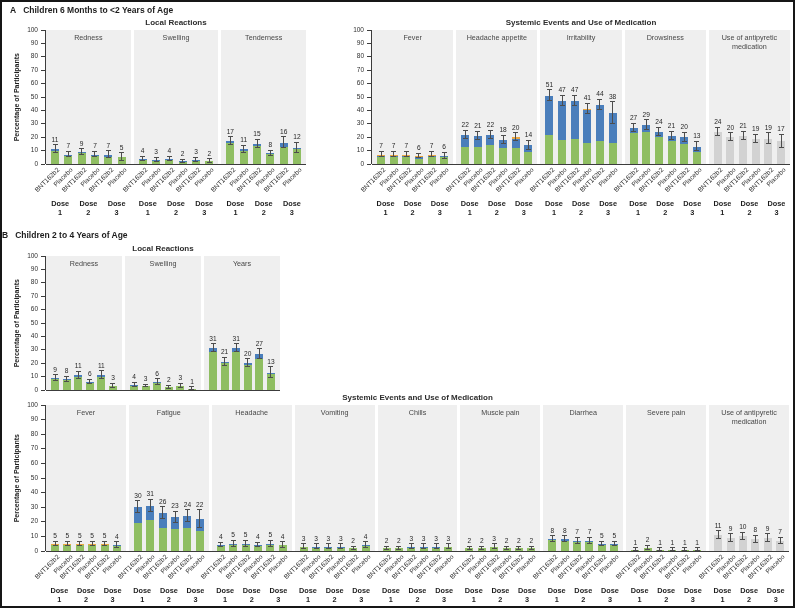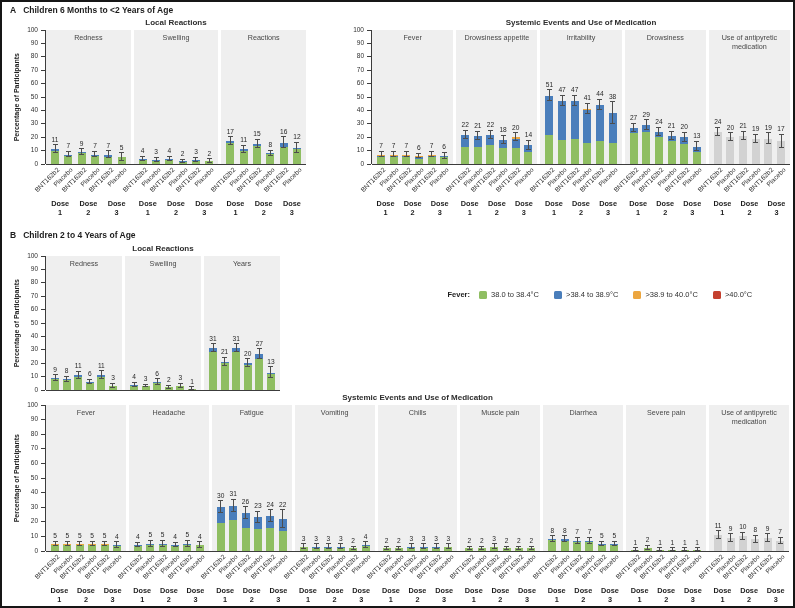--- a/index.html
+++ b/index.html
@@ -181,21 +181,21 @@
                 <div class="slot">
                   <div class="seg" style="bottom: 0px; height: 2.68px; background: rgb(143, 190, 98);"></div>
                   <div class="wv" style="bottom: 0.67px; height: 4.02px; left: calc(50% - 0.5px);"></div>
                   <div class="wc" style="bottom: 0.67px; left: calc(50% - 2.5px);"></div>
                   <div class="wc" style="bottom: 4.69px; left: calc(50% - 2.5px);"></div>
                   <div class="bval" style="bottom: 6.69px;">2</div>
                 </div>
               </div>
             </div>
             <div class="plotbox">
-              <div class="cat-title">Reactions</div>
+              <div class="cat-title">Tenderness</div>
               <div class="bars">
                 <div class="slot">
                   <div class="seg" style="bottom: 0px; height: 20.77px; background: rgb(143, 190, 98);"></div>
                   <div class="seg" style="bottom: 20.77px; height: 2.01px; background: rgb(74, 126, 187);"></div>
                   <div class="wv" style="bottom: 18.76px; height: 8.04px; left: calc(50% - 0.5px);"></div>
                   <div class="wc" style="bottom: 18.76px; left: calc(50% - 2.5px);"></div>
                   <div class="wc" style="bottom: 26.8px; left: calc(50% - 2.5px);"></div>
                   <div class="bval" style="bottom: 28.8px;">17</div>
                 </div>
                 <div class="slot">
@@ -436,21 +436,21 @@
                   <div class="seg" style="bottom: 0px; height: 7.37px; background: rgb(143, 190, 98);"></div>
                   <div class="seg" style="bottom: 7.37px; height: 0.8px; background: rgb(74, 126, 187);"></div>
                   <div class="wv" style="bottom: 4.69px; height: 6.7px; left: calc(50% - 0.5px);"></div>
                   <div class="wc" style="bottom: 4.69px; left: calc(50% - 2.5px);"></div>
                   <div class="wc" style="bottom: 11.39px; left: calc(50% - 2.5px);"></div>
                   <div class="bval" style="bottom: 13.39px;">6</div>
                 </div>
               </div>
             </div>
             <div class="plotbox">
-              <div class="cat-title">Drowsiness appetite</div>
+              <div class="cat-title">Headache appetite</div>
               <div class="bars">
                 <div class="slot">
                   <div class="seg" style="bottom: 0px; height: 17.42px; background: rgb(143, 190, 98);"></div>
                   <div class="seg" style="bottom: 17.42px; height: 12.06px; background: rgb(74, 126, 187);"></div>
                   <div class="wv" style="bottom: 25.46px; height: 8.04px; left: calc(50% - 0.5px);"></div>
                   <div class="wc" style="bottom: 25.46px; left: calc(50% - 2.5px);"></div>
                   <div class="wc" style="bottom: 33.5px; left: calc(50% - 2.5px);"></div>
                   <div class="bval" style="bottom: 35.5px;">22</div>
                 </div>
                 <div class="slot">
@@ -830,21 +830,21 @@
                   <div>Dose</div>
                   <div>3</div>
                 </div>
               </div>
             </div>
           </div>
         </div>
       </div>
   </div>
 
-  <div class="panel-header" style="left:8px;top:228px;">
+  <div class="panel-header" style="left:0;top:228px;">
     <span class="pletter">B</span><span>Children 2 to 4 Years of Age</span>
   </div>
 
   <div class="chart has-yl" style="left:8px;top:241px;width:270px;">
     <div class="chart-title">Local Reactions</div>
     <div class="chart-body">
         <div class="ylcol" style="height: 134px;">
           <span>Percentage of Participants</span>
         </div>
         <div class="yaxis" style="height: 134px;">
@@ -1026,39 +1026,20 @@
                   <div class="bval" style="bottom: 24.78px;">13</div>
                 </div>
               </div>
             </div>
           </div>
         </div>
       </div>
   </div>
 
   <div class="legend" style="left:338px;top:288px;width:452px;">
-    <div class="lg-row">
-      <span class="lg-label">Fever:</span>
-      <span class="lg-item">
-        <i class="lg-sw" style="background: rgb(143, 190, 98);"></i>
-        <span>38.0 to 38.4°C</span>
-        </span>
-      <span class="lg-item">
-        <i class="lg-sw" style="background: rgb(74, 126, 187);"></i>
-        <span>&gt;38.4 to 38.9°C</span>
-        </span>
-      <span class="lg-item">
-        <i class="lg-sw" style="background: rgb(236, 166, 63);"></i>
-        <span>&gt;38.9 to 40.0°C</span>
-        </span>
-      <span class="lg-item">
-        <i class="lg-sw" style="background: rgb(196, 64, 47);"></i>
-        <span>&gt;40.0°C</span>
-        </span>
-    </div>
   </div>
 
   <div class="chart has-yl" style="left:8px;top:390px;width:779px;">
     <div class="chart-title">Systemic Events and Use of Medication</div>
     <div class="chart-body">
         <div class="ylcol" style="height: 146px;">
           <span>Percentage of Participants</span>
         </div>
         <div class="yaxis" style="height: 146px;">
           <div class="ytick" style="bottom: -0.5px;"></div>
@@ -1138,20 +1119,73 @@
                   <div class="seg" style="bottom: 0px; height: 5.11px; background: rgb(143, 190, 98);"></div>
                   <div class="seg" style="bottom: 5.11px; height: 0.8px; background: rgb(74, 126, 187);"></div>
                   <div class="wv" style="bottom: 2.92px; height: 5.84px; left: calc(50% - 0.5px);"></div>
                   <div class="wc" style="bottom: 2.92px; left: calc(50% - 2.5px);"></div>
                   <div class="wc" style="bottom: 8.76px; left: calc(50% - 2.5px);"></div>
                   <div class="bval" style="bottom: 10.76px;">4</div>
                 </div>
               </div>
             </div>
             <div class="plotbox">
+              <div class="cat-title">Fatigue</div>
+              <div class="bars">
+                <div class="slot">
+                  <div class="seg" style="bottom: 0px; height: 27.74px; background: rgb(143, 190, 98);"></div>
+                  <div class="seg" style="bottom: 27.74px; height: 16.06px; background: rgb(74, 126, 187);"></div>
+                  <div class="wv" style="bottom: 37.96px; height: 11.68px; left: calc(50% - 0.5px);"></div>
+                  <div class="wc" style="bottom: 37.96px; left: calc(50% - 2.5px);"></div>
+                  <div class="wc" style="bottom: 49.64px; left: calc(50% - 2.5px);"></div>
+                  <div class="bval" style="bottom: 51.64px;">30</div>
+                </div>
+                <div class="slot">
+                  <div class="seg" style="bottom: 0px; height: 30.66px; background: rgb(143, 190, 98);"></div>
+                  <div class="seg" style="bottom: 30.66px; height: 14.6px; background: rgb(74, 126, 187);"></div>
+                  <div class="wv" style="bottom: 39.42px; height: 11.68px; left: calc(50% - 0.5px);"></div>
+                  <div class="wc" style="bottom: 39.42px; left: calc(50% - 2.5px);"></div>
+                  <div class="wc" style="bottom: 51.1px; left: calc(50% - 2.5px);"></div>
+                  <div class="bval" style="bottom: 53.1px;">31</div>
+                </div>
+                <div class="slot">
+                  <div class="seg" style="bottom: 0px; height: 23.36px; background: rgb(143, 190, 98);"></div>
+                  <div class="seg" style="bottom: 23.36px; height: 14.6px; background: rgb(74, 126, 187);"></div>
+                  <div class="wv" style="bottom: 32.12px; height: 11.68px; left: calc(50% - 0.5px);"></div>
+                  <div class="wc" style="bottom: 32.12px; left: calc(50% - 2.5px);"></div>
+                  <div class="wc" style="bottom: 43.8px; left: calc(50% - 2.5px);"></div>
+                  <div class="bval" style="bottom: 45.8px;">26</div>
+                </div>
+                <div class="slot">
+                  <div class="seg" style="bottom: 0px; height: 21.9px; background: rgb(143, 190, 98);"></div>
+                  <div class="seg" style="bottom: 21.9px; height: 11.68px; background: rgb(74, 126, 187);"></div>
+                  <div class="wv" style="bottom: 27.74px; height: 11.68px; left: calc(50% - 0.5px);"></div>
+                  <div class="wc" style="bottom: 27.74px; left: calc(50% - 2.5px);"></div>
+                  <div class="wc" style="bottom: 39.42px; left: calc(50% - 2.5px);"></div>
+                  <div class="bval" style="bottom: 41.42px;">23</div>
+                </div>
+                <div class="slot">
+                  <div class="seg" style="bottom: 0px; height: 23.36px; background: rgb(143, 190, 98);"></div>
+                  <div class="seg" style="bottom: 23.36px; height: 11.68px; background: rgb(74, 126, 187);"></div>
+                  <div class="wv" style="bottom: 29.2px; height: 11.68px; left: calc(50% - 0.5px);"></div>
+                  <div class="wc" style="bottom: 29.2px; left: calc(50% - 2.5px);"></div>
+                  <div class="wc" style="bottom: 40.88px; left: calc(50% - 2.5px);"></div>
+                  <div class="bval" style="bottom: 42.88px;">24</div>
+                </div>
+                <div class="slot">
+                  <div class="seg" style="bottom: 0px; height: 20.44px; background: rgb(143, 190, 98);"></div>
+                  <div class="seg" style="bottom: 20.44px; height: 11.68px; background: rgb(74, 126, 187);"></div>
+                  <div class="wv" style="bottom: 23.36px; height: 17.52px; left: calc(50% - 0.5px);"></div>
+                  <div class="wc" style="bottom: 23.36px; left: calc(50% - 2.5px);"></div>
+                  <div class="wc" style="bottom: 40.88px; left: calc(50% - 2.5px);"></div>
+                  <div class="bval" style="bottom: 42.88px;">22</div>
+                </div>
+              </div>
+            </div>
+            <div class="plotbox">
               <div class="cat-title">Headache</div>
               <div class="bars">
                 <div class="slot">
                   <div class="seg" style="bottom: 0px; height: 5.11px; background: rgb(143, 190, 98);"></div>
                   <div class="seg" style="bottom: 5.11px; height: 0.8px; background: rgb(74, 126, 187);"></div>
                   <div class="wv" style="bottom: 3.65px; height: 4.38px; left: calc(50% - 0.5px);"></div>
                   <div class="wc" style="bottom: 3.65px; left: calc(50% - 2.5px);"></div>
                   <div class="wc" style="bottom: 8.03px; left: calc(50% - 2.5px);"></div>
                   <div class="bval" style="bottom: 10.03px;">4</div>
                 </div>
@@ -1186,73 +1220,20 @@
                   <div class="wc" style="bottom: 4.38px; left: calc(50% - 2.5px);"></div>
                   <div class="wc" style="bottom: 10.22px; left: calc(50% - 2.5px);"></div>
                   <div class="bval" style="bottom: 12.22px;">5</div>
                 </div>
                 <div class="slot">
                   <div class="seg" style="bottom: 0px; height: 5.84px; background: rgb(143, 190, 98);"></div>
                   <div class="wv" style="bottom: 2.92px; height: 5.84px; left: calc(50% - 0.5px);"></div>
                   <div class="wc" style="bottom: 2.92px; left: calc(50% - 2.5px);"></div>
                   <div class="wc" style="bottom: 8.76px; left: calc(50% - 2.5px);"></div>
                   <div class="bval" style="bottom: 10.76px;">4</div>
-                </div>
-              </div>
-            </div>
-            <div class="plotbox">
-              <div class="cat-title">Fatigue</div>
-              <div class="bars">
-                <div class="slot">
-                  <div class="seg" style="bottom: 0px; height: 27.74px; background: rgb(143, 190, 98);"></div>
-                  <div class="seg" style="bottom: 27.74px; height: 16.06px; background: rgb(74, 126, 187);"></div>
-                  <div class="wv" style="bottom: 37.96px; height: 11.68px; left: calc(50% - 0.5px);"></div>
-                  <div class="wc" style="bottom: 37.96px; left: calc(50% - 2.5px);"></div>
-                  <div class="wc" style="bottom: 49.64px; left: calc(50% - 2.5px);"></div>
-                  <div class="bval" style="bottom: 51.64px;">30</div>
-                </div>
-                <div class="slot">
-                  <div class="seg" style="bottom: 0px; height: 30.66px; background: rgb(143, 190, 98);"></div>
-                  <div class="seg" style="bottom: 30.66px; height: 14.6px; background: rgb(74, 126, 187);"></div>
-                  <div class="wv" style="bottom: 39.42px; height: 11.68px; left: calc(50% - 0.5px);"></div>
-                  <div class="wc" style="bottom: 39.42px; left: calc(50% - 2.5px);"></div>
-                  <div class="wc" style="bottom: 51.1px; left: calc(50% - 2.5px);"></div>
-                  <div class="bval" style="bottom: 53.1px;">31</div>
-                </div>
-                <div class="slot">
-                  <div class="seg" style="bottom: 0px; height: 23.36px; background: rgb(143, 190, 98);"></div>
-                  <div class="seg" style="bottom: 23.36px; height: 14.6px; background: rgb(74, 126, 187);"></div>
-                  <div class="wv" style="bottom: 32.12px; height: 11.68px; left: calc(50% - 0.5px);"></div>
-                  <div class="wc" style="bottom: 32.12px; left: calc(50% - 2.5px);"></div>
-                  <div class="wc" style="bottom: 43.8px; left: calc(50% - 2.5px);"></div>
-                  <div class="bval" style="bottom: 45.8px;">26</div>
-                </div>
-                <div class="slot">
-                  <div class="seg" style="bottom: 0px; height: 21.9px; background: rgb(143, 190, 98);"></div>
-                  <div class="seg" style="bottom: 21.9px; height: 11.68px; background: rgb(74, 126, 187);"></div>
-                  <div class="wv" style="bottom: 27.74px; height: 11.68px; left: calc(50% - 0.5px);"></div>
-                  <div class="wc" style="bottom: 27.74px; left: calc(50% - 2.5px);"></div>
-                  <div class="wc" style="bottom: 39.42px; left: calc(50% - 2.5px);"></div>
-                  <div class="bval" style="bottom: 41.42px;">23</div>
-                </div>
-                <div class="slot">
-                  <div class="seg" style="bottom: 0px; height: 23.36px; background: rgb(143, 190, 98);"></div>
-                  <div class="seg" style="bottom: 23.36px; height: 11.68px; background: rgb(74, 126, 187);"></div>
-                  <div class="wv" style="bottom: 29.2px; height: 11.68px; left: calc(50% - 0.5px);"></div>
-                  <div class="wc" style="bottom: 29.2px; left: calc(50% - 2.5px);"></div>
-                  <div class="wc" style="bottom: 40.88px; left: calc(50% - 2.5px);"></div>
-                  <div class="bval" style="bottom: 42.88px;">24</div>
-                </div>
-                <div class="slot">
-                  <div class="seg" style="bottom: 0px; height: 20.44px; background: rgb(143, 190, 98);"></div>
-                  <div class="seg" style="bottom: 20.44px; height: 11.68px; background: rgb(74, 126, 187);"></div>
-                  <div class="wv" style="bottom: 23.36px; height: 17.52px; left: calc(50% - 0.5px);"></div>
-                  <div class="wc" style="bottom: 23.36px; left: calc(50% - 2.5px);"></div>
-                  <div class="wc" style="bottom: 40.88px; left: calc(50% - 2.5px);"></div>
-                  <div class="bval" style="bottom: 42.88px;">22</div>
                 </div>
               </div>
             </div>
             <div class="plotbox">
               <div class="cat-title">Vomiting</div>
               <div class="bars">
                 <div class="slot">
                   <div class="seg" style="bottom: 0px; height: 4.38px; background: rgb(143, 190, 98);"></div>
                   <div class="wv" style="bottom: 2.19px; height: 4.38px; left: calc(50% - 0.5px);"></div>
                   <div class="wc" style="bottom: 2.19px; left: calc(50% - 2.5px);"></div>

